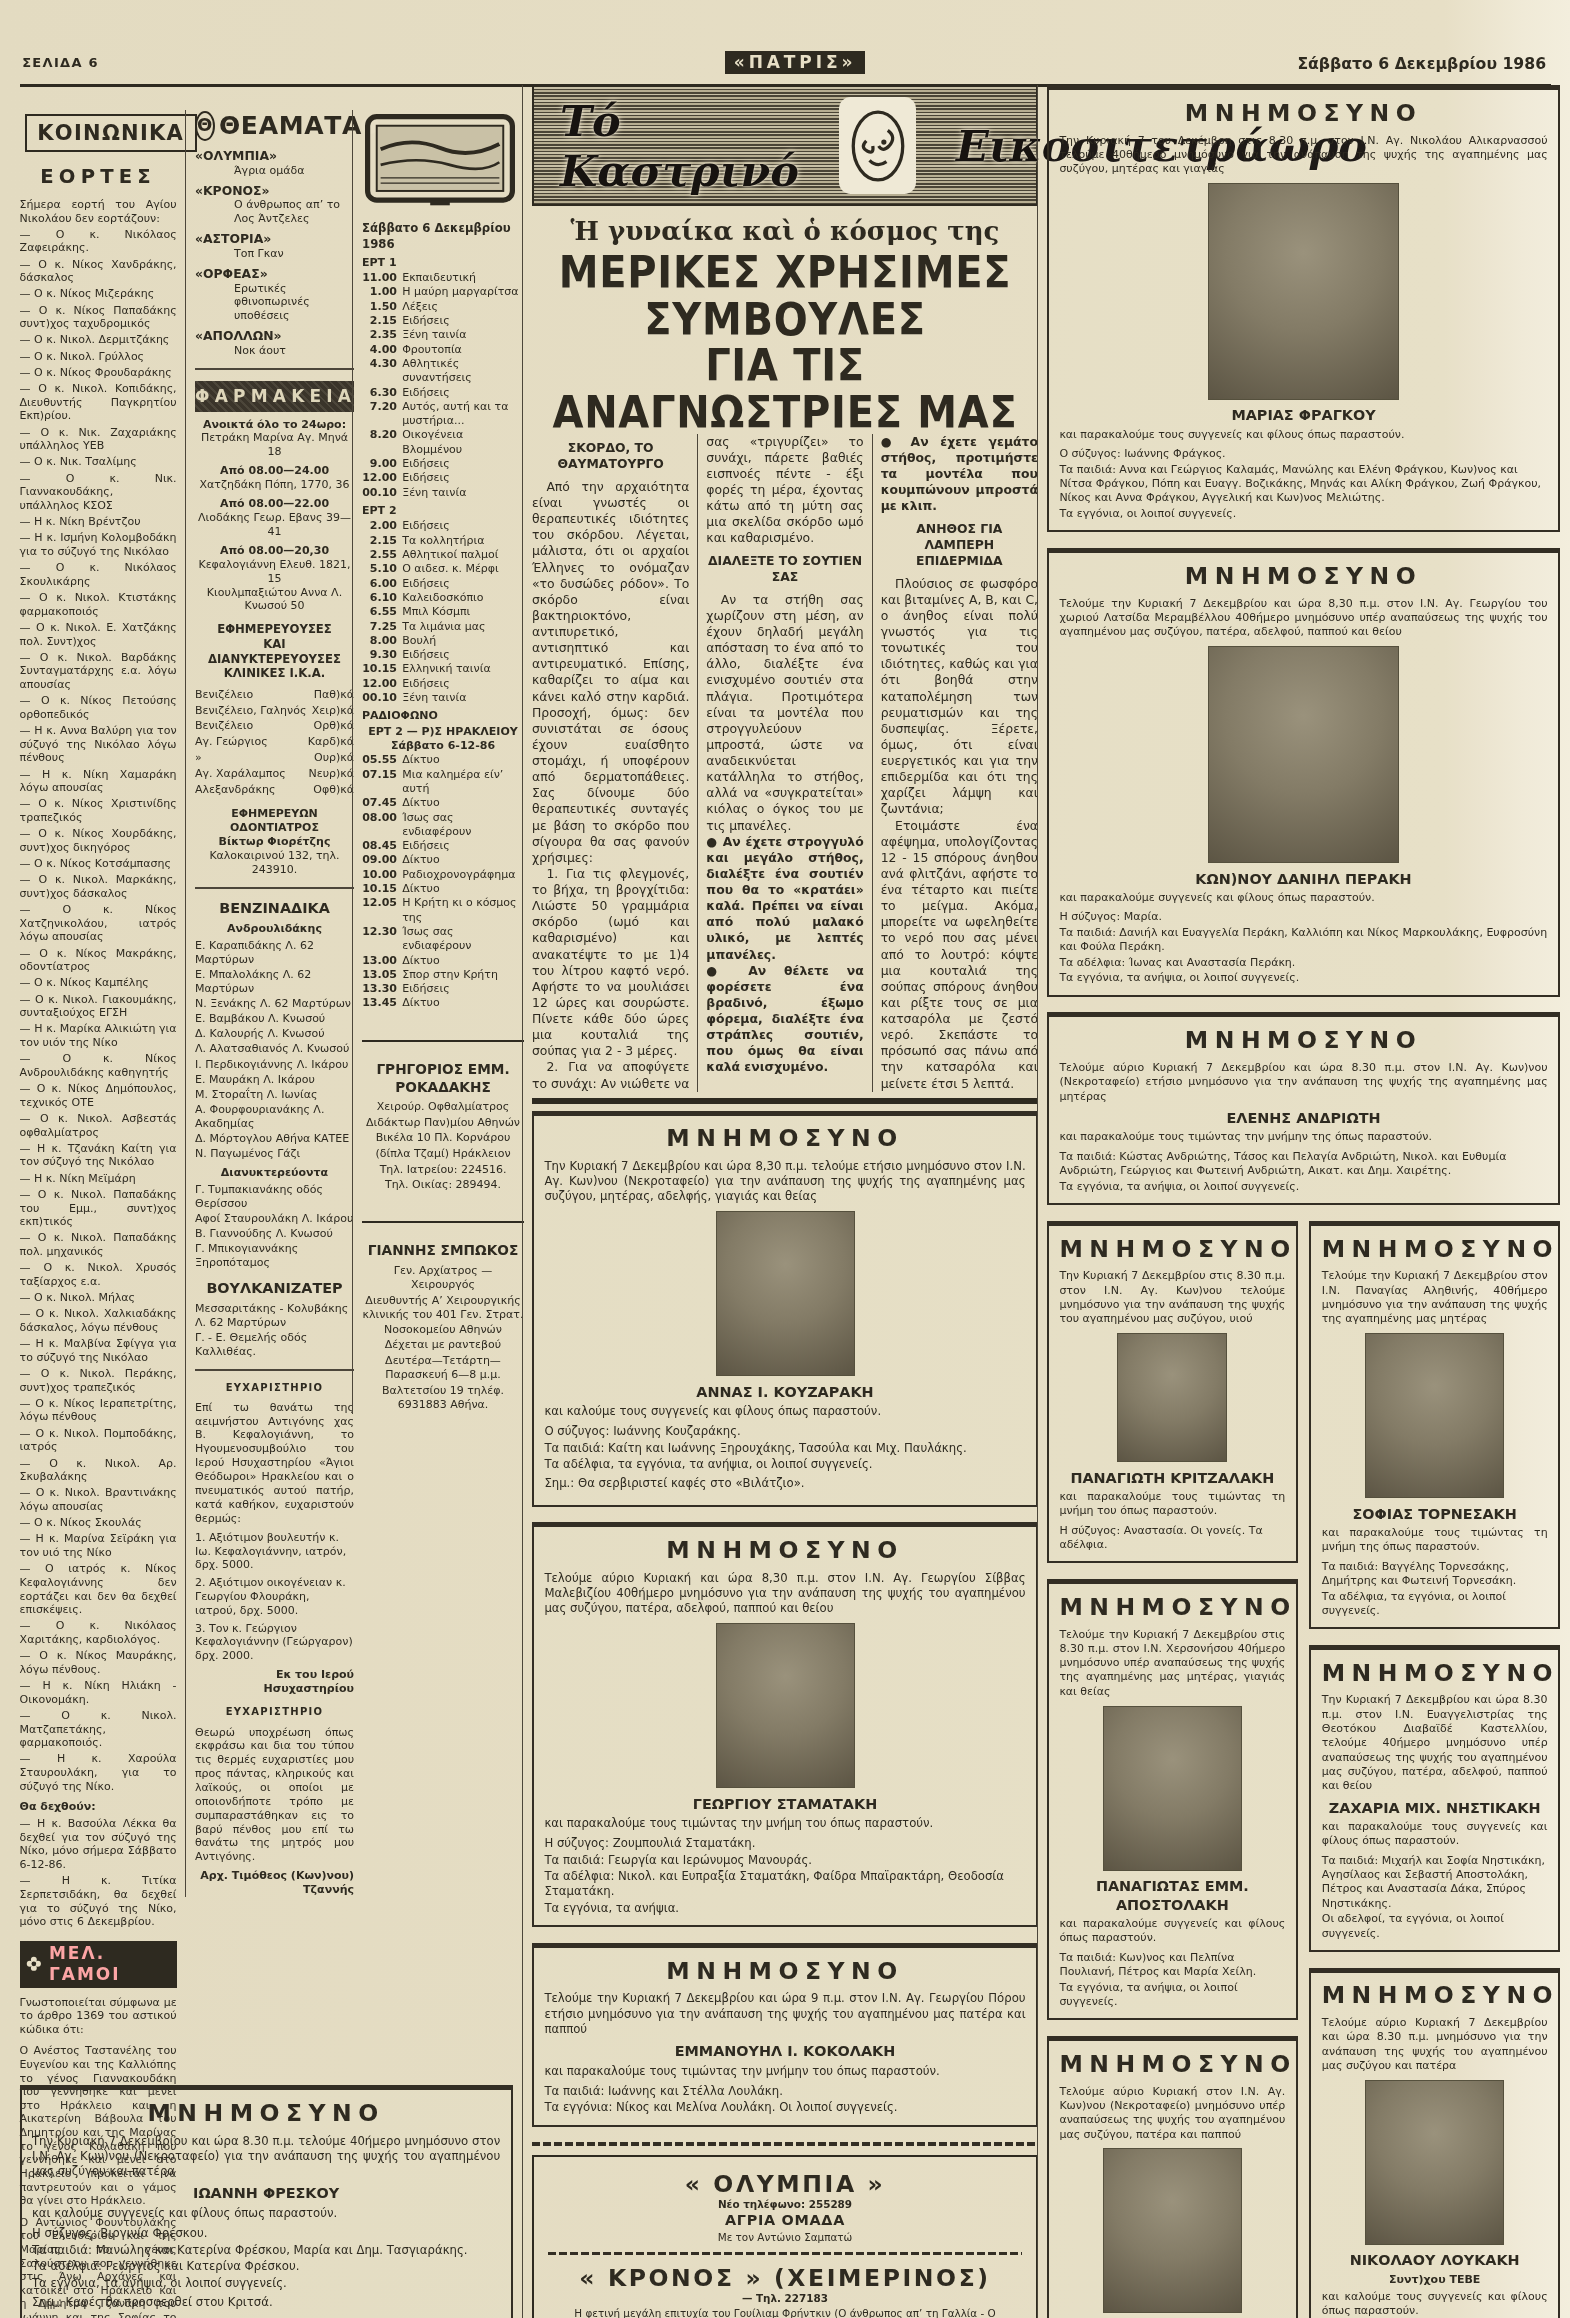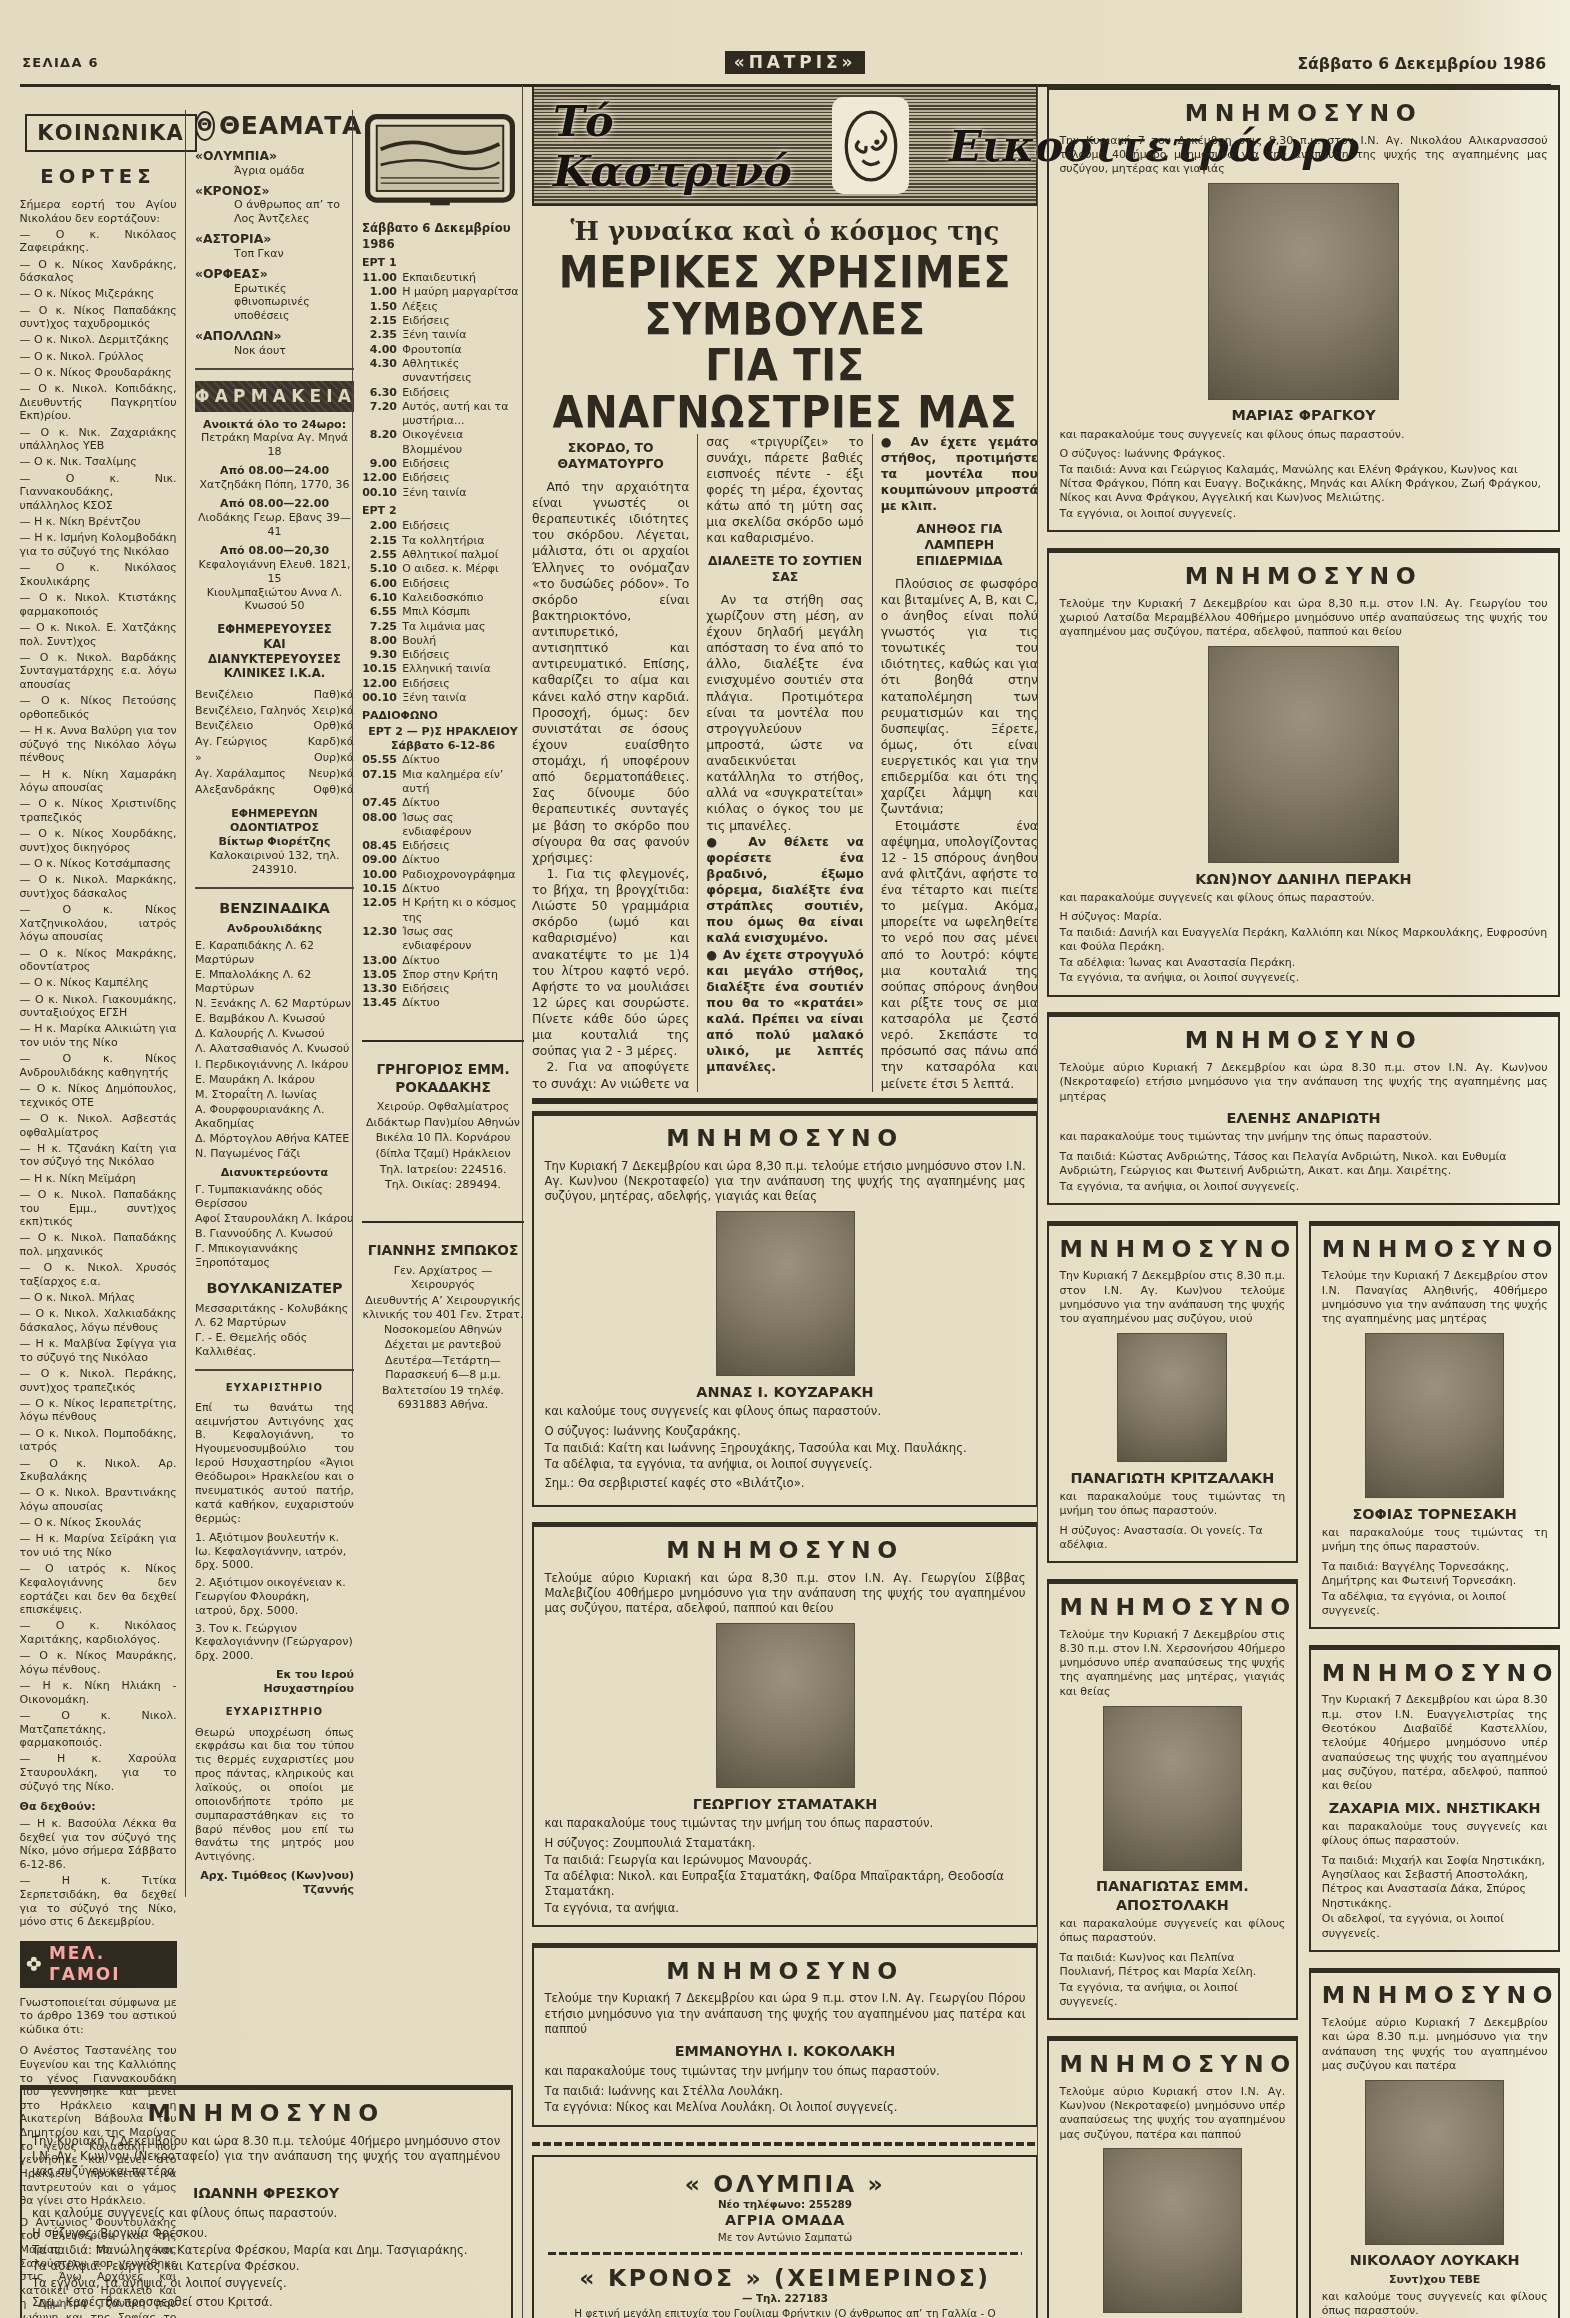--- a/index.html
+++ b/index.html
@@ -59,21 +59,21 @@
   .tv-sec{font-weight:bold;margin:3.9px 0 1.3px;}
   .tv-sub{font-weight:bold;text-align:center;}
   .tvrow{display:flex;}
   .tvt{width:35px;font-weight:bold;text-align:right;margin-right:5.2px;flex:none;}
   .tvp{flex:1;}
   .docad{border-top:2px solid #2e2a20;margin-top:29px;padding-top:19px;text-align:center;}
   .docad .nm{font-weight:bold;font-size:13.7px;margin-bottom:3.9px;}
   .docad .ln{margin-bottom:1.3px;}
   
   .mainCol{left:522px;width:506px;top:85px;}
-  .masthead{position:relative;height:117px;background:repeating-linear-gradient(0deg,#4a4436 0 1.3px,#b7ae92 1.3px 3.3px,#4a4436 3.3px 4.6px,#c8c0a6 4.6px 6.5px);border:2px solid #2e2a20;display:flex;align-items:center;justify-content:space-between;padding:0 19px;gap:40px;}
+  .masthead{position:relative;height:117px;background:repeating-linear-gradient(0deg,#4a4436 0 1.3px,#b7ae92 1.3px 3.3px,#4a4436 3.3px 4.6px,#c8c0a6 4.6px 6.5px);border:2px solid #2e2a20;display:flex;align-items:center;justify-content:space-between;padding:0 26px;gap:40px;}
   .mast-script{font-family:"DejaVu Serif",serif;font-style:italic;font-weight:bold;font-size:43px;color:#171310;text-shadow:0 0 6.5px rgba(236,228,204,.95),0 0 2px rgba(236,228,204,.95);}
   .emblem{width:77px;height:97px;background:#efe9d6;border-radius:11.7px;display:flex;align-items:center;justify-content:center;flex:none;}
   .kicker{font-family:"DejaVu Serif",serif;font-weight:bold;font-size:26px;text-align:center;margin:10.4px 0 3.9px;}
   .headline{font-weight:900;font-size:40px;line-height:1.04;text-align:center;letter-spacing:0.7px;margin-bottom:11.7px;transform:scaleY(1.12);transform-origin:top;}
   .article-body{column-count:3;column-gap:17px;column-rule:1.3px solid #4c463a;font-size:12.4px;line-height:1.3;text-align:justify;margin-top:17px;}
   .blk-h{font-weight:bold;text-align:center;margin:6.5px 0;break-inside:avoid;}
   .blk-p{text-indent:14.4px;}
   .blk-b{font-weight:bold;}
   
   .card{border:2px solid #332e24;border-top-width:5.9px;padding:7.8px 10.4px;margin-bottom:15.7px;font-size:11.7px;line-height:1.3;background:rgba(255,255,255,0.03);break-inside:avoid;}
@@ -677,22 +677,22 @@
     </div>
 
     <div class="article-body">
 
     <div class="blk-h">ΣΚΟΡΔΟ, ΤΟ ΘΑΥΜΑΤΟΥΡΓΟ</div>
         <div class="blk-p">Από την αρχαιότητα είναι γνωστές οι θεραπευτικές ιδιότητες του σκόρδου. Λέγεται, μάλιστα, ότι οι αρχαίοι Έλληνες το ονόμαζαν «το δυσώδες ρόδον». Το σκόρδο είναι βακτηριοκτόνο, αντιπυρετικό, αντισηπτικό και αντιρευματικό. Επίσης, καθαρίζει το αίμα και κάνει καλό στην καρδιά. Προσοχή, όμως: δεν συνιστάται σε όσους έχουν ευαίσθητο στομάχι, ή υποφέρουν από δερματοπάθειες. Σας δίνουμε δύο θεραπευτικές συνταγές με βάση το σκόρδο που σίγουρα θα σας φανούν χρήσιμες:</div>
         <div class="blk-p">1. Για τις φλεγμονές, το βήχα, τη βρογχίτιδα: Λιώστε 50 γραμμάρια σκόρδο (ωμό και καθαρισμένο) και ανακατέψτε το με 1)4 του λίτρου καφτό νερό. Αφήστε το να μουλιάσει 12 ώρες και σουρώστε. Πίνετε κάθε δύο ώρες μια κουταλιά της σούπας για 2 - 3 μέρες.</div>
         <div class="blk-p">2. Για να αποφύγετε το συνάχι: Αν νιώθετε να σας «τριγυρίζει» το συνάχι, πάρετε βαθιές εισπνοές πέντε - έξι φορές τη μέρα, έχοντας κάτω από τη μύτη σας μια σκελίδα σκόρδο ωμό και καθαρισμένο.</div>
         <div class="blk-h">ΔΙΑΛΕΞΤΕ ΤΟ ΣΟΥΤΙΕΝ ΣΑΣ</div>
         <div class="blk-p">Αν τα στήθη σας χωρίζουν στη μέση, αν έχουν δηλαδή μεγάλη απόσταση το ένα από το άλλο, διαλέξτε ένα ενισχυμένο σουτιέν στα πλάγια. Προτιμότερα είναι τα μοντέλα που στρογγυλεύουν μπροστά, ώστε να αναδεικνύεται κατάλληλα το στήθος, αλλά να «συγκρατείται» κιόλας ο όγκος του με τις μπανέλες.</div>
+        <div class="blk-b">● Αν έχετε στρογγυλό και μεγάλο στήθος, διαλέξτε ένα σουτιέν που θα το «κρατάει» καλά. Πρέπει να είναι από πολύ μαλακό υλικό, με λεπτές μπανέλες.</div>
         <div class="blk-b">● Αν θέλετε να φορέσετε ένα βραδινό, έξωμο φόρεμα, διαλέξτε ένα στράπλες σουτιέν, που όμως θα είναι καλά ενισχυμένο.</div>
-        <div class="blk-b">● Αν έχετε στρογγυλό και μεγάλο στήθος, διαλέξτε ένα σουτιέν που θα το «κρατάει» καλά. Πρέπει να είναι από πολύ μαλακό υλικό, με λεπτές μπανέλες.</div>
         <div class="blk-b">● Αν έχετε γεμάτο στήθος, προτιμήστε τα μοντέλα που κουμπώνουν μπροστά με κλιπ.</div>
         <div class="blk-h">ΑΝΗΘΟΣ ΓΙΑ ΛΑΜΠΕΡΗ ΕΠΙΔΕΡΜΙΔΑ</div>
         <div class="blk-p">Πλούσιος σε φωσφόρο και βιταμίνες Α, Β, και C, ο άνηθος είναι πολύ γνωστός για τις τονωτικές του ιδιότητες, καθώς και για ότι βοηθά στην καταπολέμηση των ρευματισμών και της δυσπεψίας. Ξέρετε, όμως, ότι είναι ευεργετικός και για την επιδερμίδα και ότι της χαρίζει λάμψη και ζωντάνια;</div>
         <div class="blk-p">Ετοιμάστε ένα αφέψημα, υπολογίζοντας 12 - 15 σπόρους άνηθου ανά φλιτζάνι, αφήστε το ένα τέταρτο και πιείτε το μείγμα. Ακόμα, μπορείτε να ωφεληθείτε το νερό που σας μένει από το λουτρό: κόψτε μια κουταλιά της σούπας σπόρους άνηθου και ρίξτε τους σε μια κατσαρόλα με ζεστό νερό. Σκεπάστε το πρόσωπό σας πάνω από την κατσαρόλα και μείνετε έτσι 5 λεπτά.</div>
       </div>
 
     <div class="heavy"></div>
     <div>
   <article class="card">
     <div class="card-head">ΜΝΗΜΟΣΥΝΟ</div>

